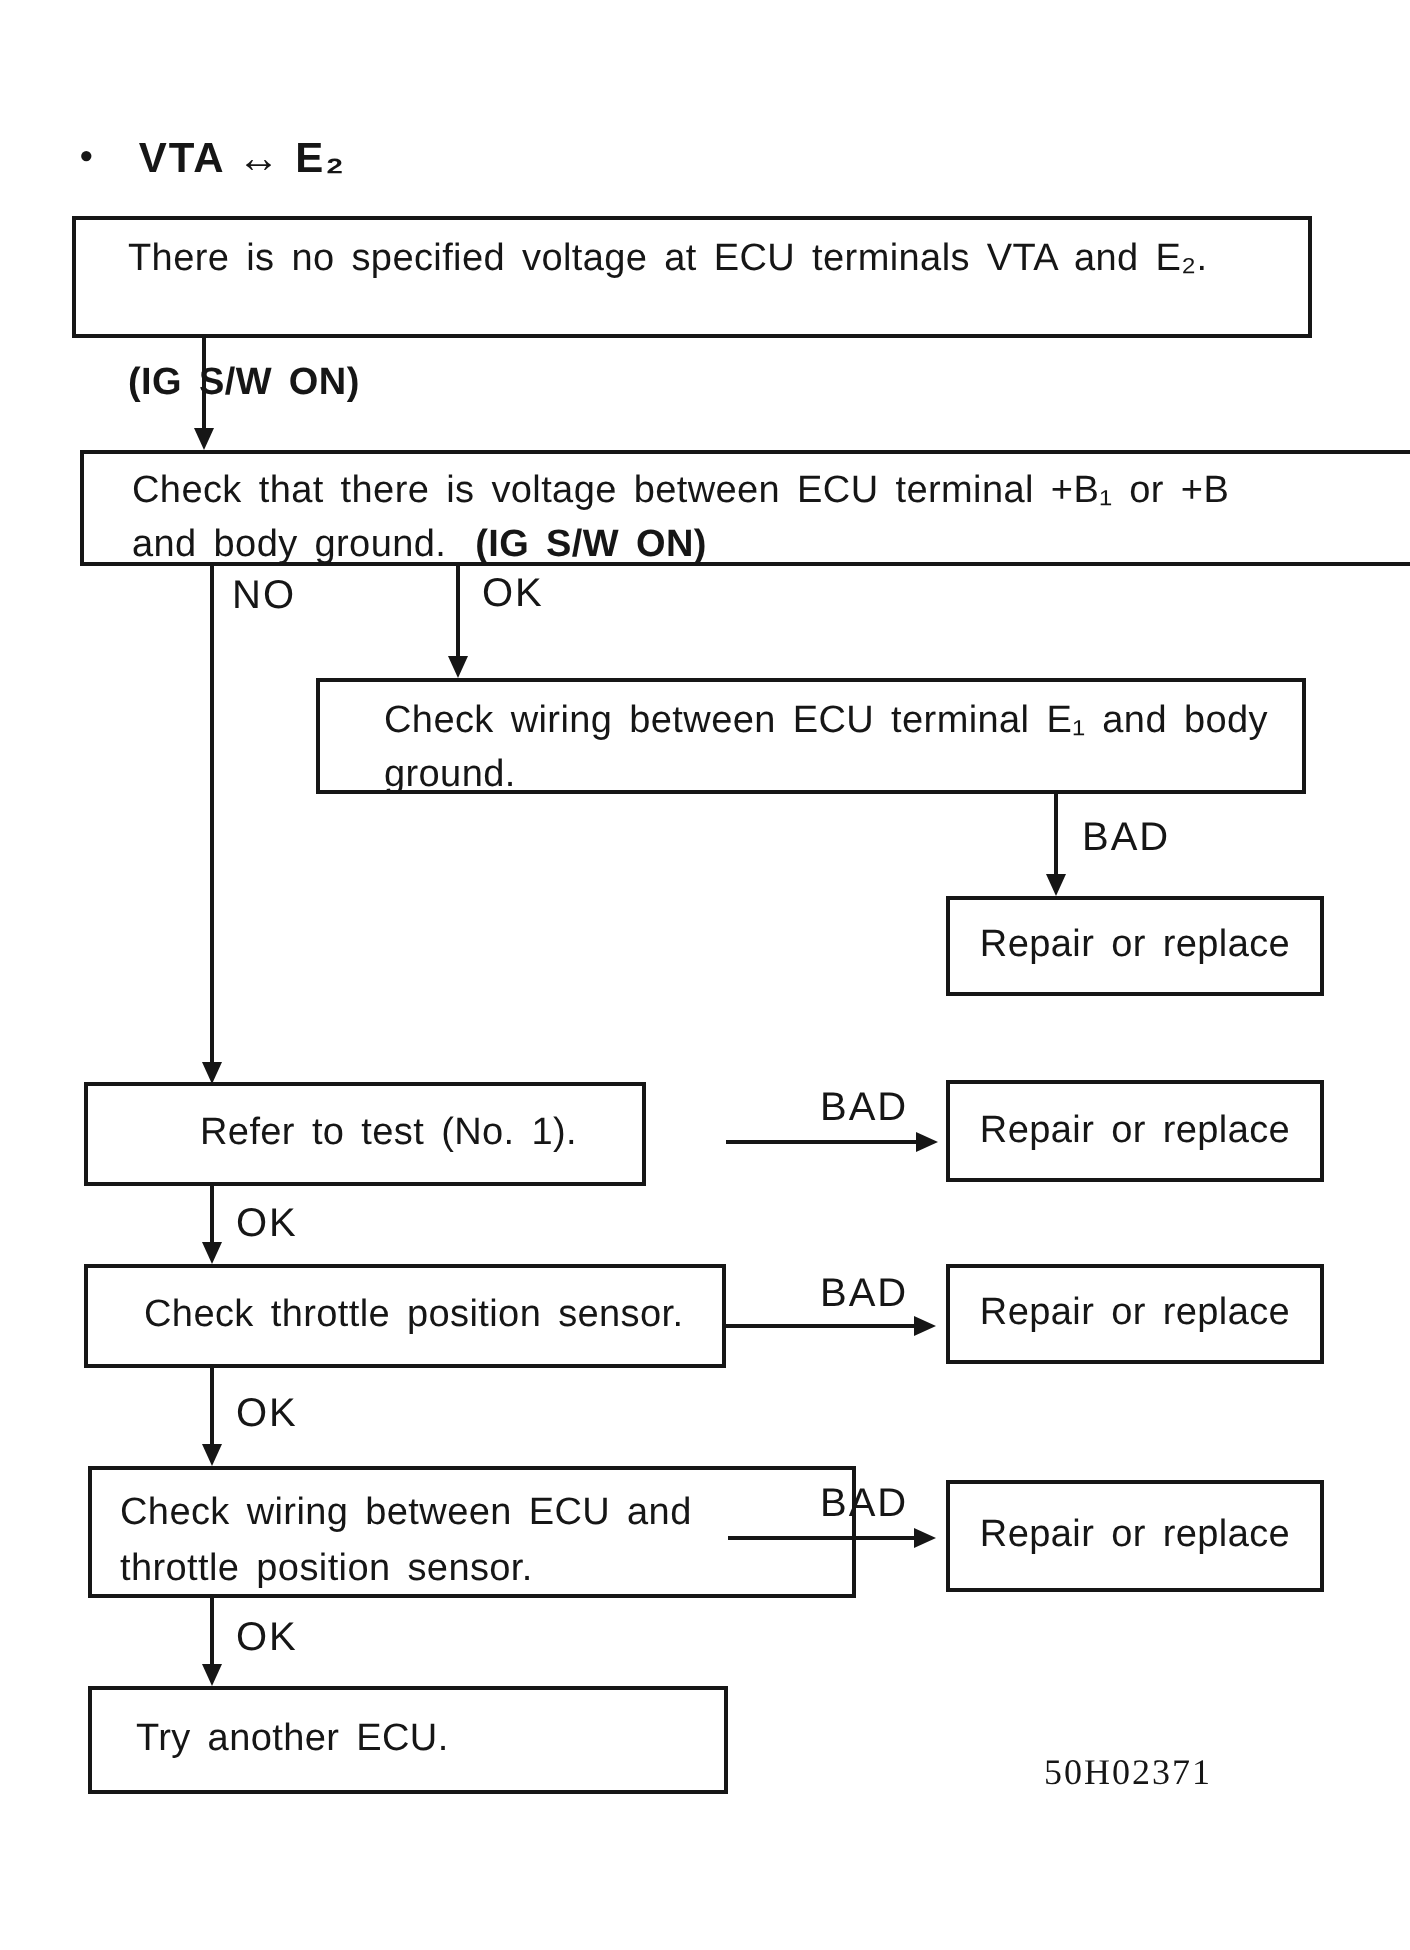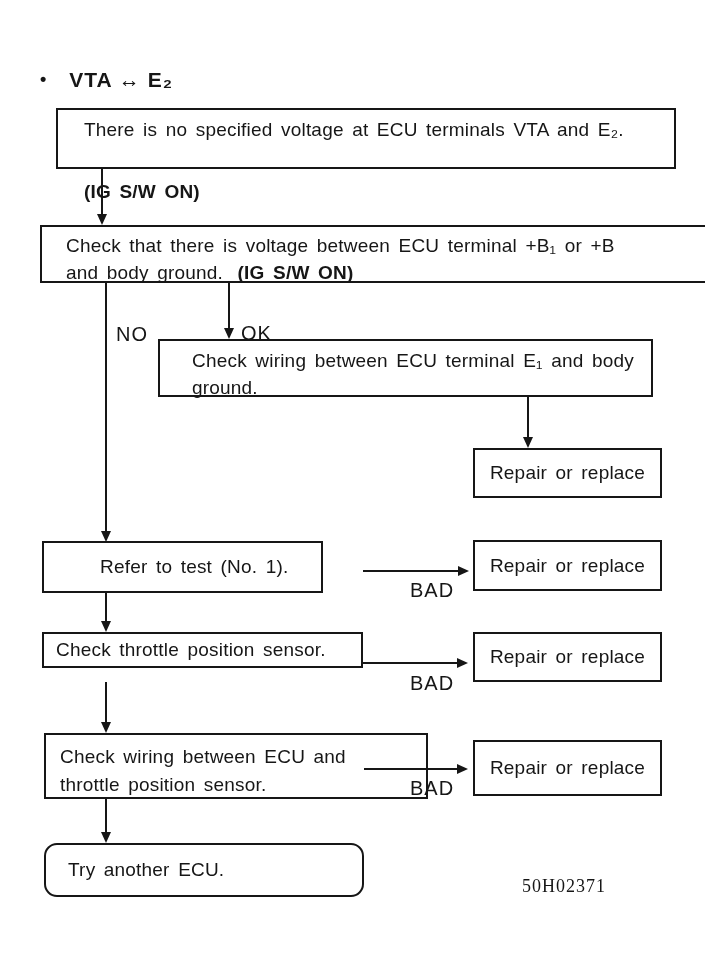--- a/index.html
+++ b/index.html
@@ -31,41 +31,41 @@
     border-left: 5px solid transparent;
     border-right: 5px solid transparent;
     border-top: 11px solid #161616;
   }
   .ah-right {
     position: absolute; width: 0; height: 0;
     border-top: 5px solid transparent;
     border-bottom: 5px solid transparent;
     border-left: 11px solid #161616;
   }
-  .lbl { position: absolute; font-size: 20px; letter-spacing: 1px; white-space: nowrap; margin-top: 36px; }
+  .lbl { position: absolute; font-size: 20px; letter-spacing: 1px; white-space: nowrap; }
   #header { position: absolute; left: 40px; top: 68px; font-size: 21px; font-weight: bold; letter-spacing: 1px; }
   #header .bullet { display: inline-block; margin-right: 22px; transform: translateY(-2px); font-size: 18px; }
   .center-text { display: flex; align-items: center; }
   .repair-box { display: flex; align-items: center; justify-content: center; }
   #figure-code {
     position: absolute; left: 522px; top: 876px;
     font-family: "Liberation Serif", "DejaVu Serif", serif;
     font-size: 18px; letter-spacing: 1px;
   }
 </style>
 </head>
 <body>
 
 <div id="stage">
 
   <div id="header">
     <span class="bullet">•</span><span>VTA ↔ E₂</span>
   </div>
 
-  <div class="box" style="left:56px; top:108px; width:620px; height:61px; padding:7px 0 0 26px; line-height:26px;">
+  <div class="box" style="left:36px; top:108px; width:620px; height:61px; padding:7px 0 0 26px; line-height:26px;">
     <div class="ln">There is no specified voltage at ECU terminals VTA and E₂.</div>
     <div class="ln bold">(IG S/W ON)</div>
   </div>
 
   <div class="vline" style="left:101px; top:169px; height:46px;"></div>
   <div class="ah-down" style="left:97px; top:214px;"></div>
 
   <div class="box" style="left:40px; top:225px; width:676px; height:58px; padding:5px 0 0 24px; line-height:27px;">
     <div class="ln">Check that there is voltage between ECU terminal +B₁ or +B</div>
     <div class="ln"><span>and body ground.</span> <span class="bold" style="margin-left:6px;">(IG S/W ON)</span></div>
@@ -101,21 +101,21 @@
   <div class="ah-right" style="left:458px; top:566px;"></div>
 
   <div class="box repair-box" style="left:473px; top:540px; width:189px; height:51px;">
     <span>Repair or replace</span>
   </div>
 
   <div class="lbl" style="left:118px; top:601px;">OK</div>
   <div class="vline" style="left:105px; top:593px; height:29px;"></div>
   <div class="ah-down" style="left:101px; top:621px;"></div>
 
-  <div class="box center-text" style="left:42px; top:632px; width:321px; height:36px; padding-left:12px;">
+  <div class="box center-text" style="left:42px; top:632px; width:321px; height:52px; padding-left:28px;">
     <span class="ln">Check throttle position sensor.</span>
   </div>
 
   <div class="lbl" style="left:410px; top:636px;">BAD</div>
   <div class="hline" style="left:363px; top:662px; width:95px;"></div>
   <div class="ah-right" style="left:457px; top:658px;"></div>
 
   <div class="box repair-box" style="left:473px; top:632px; width:189px; height:50px;">
     <span>Repair or replace</span>
   </div>
@@ -134,19 +134,19 @@
   <div class="ah-right" style="left:457px; top:764px;"></div>
 
   <div class="box repair-box" style="left:473px; top:740px; width:189px; height:56px;">
     <span>Repair or replace</span>
   </div>
 
   <div class="lbl" style="left:118px; top:808px;">OK</div>
   <div class="vline" style="left:105px; top:799px; height:34px;"></div>
   <div class="ah-down" style="left:101px; top:832px;"></div>
 
-  <div class="box center-text" style="left:44px; top:843px; width:320px; height:54px; padding-left:22px;border-radius:13px;">
+  <div class="box center-text" style="left:44px; top:843px; width:320px; height:54px; padding-left:22px;">
     <span class="ln">Try another ECU.</span>
   </div>
 
   <div id="figure-code">50H02371</div>
 
 </div>
 
 </body></html>

